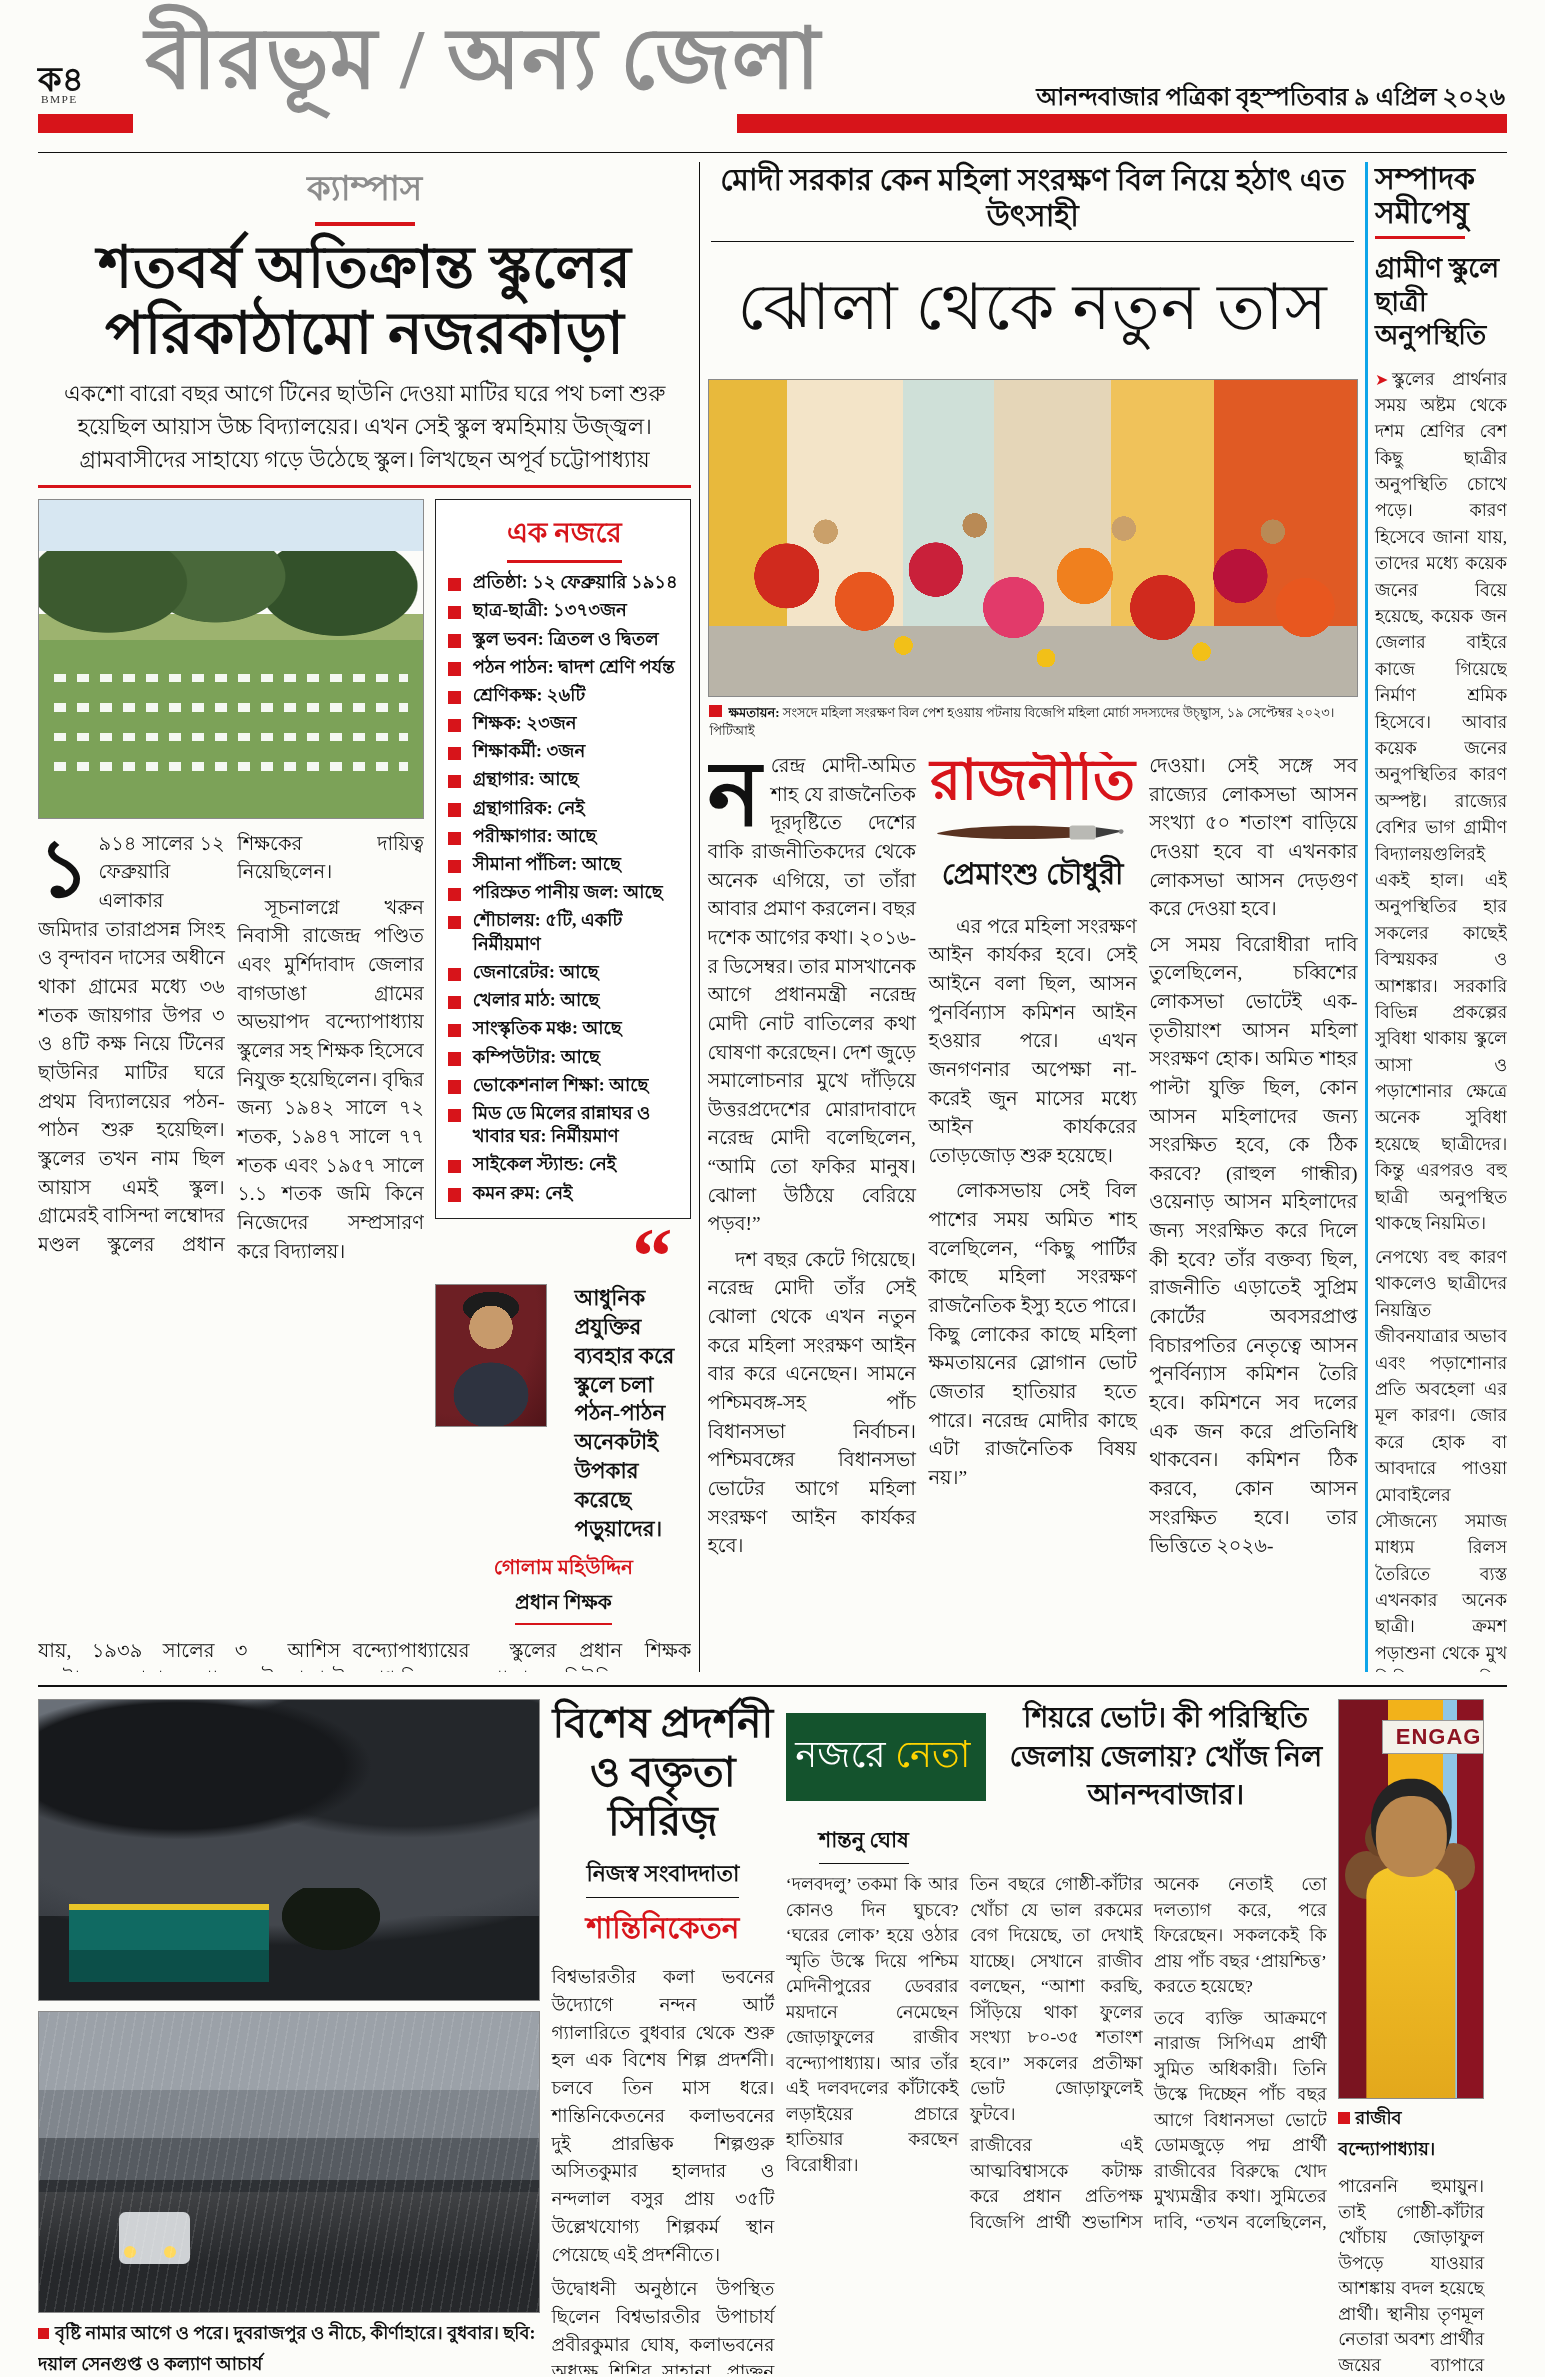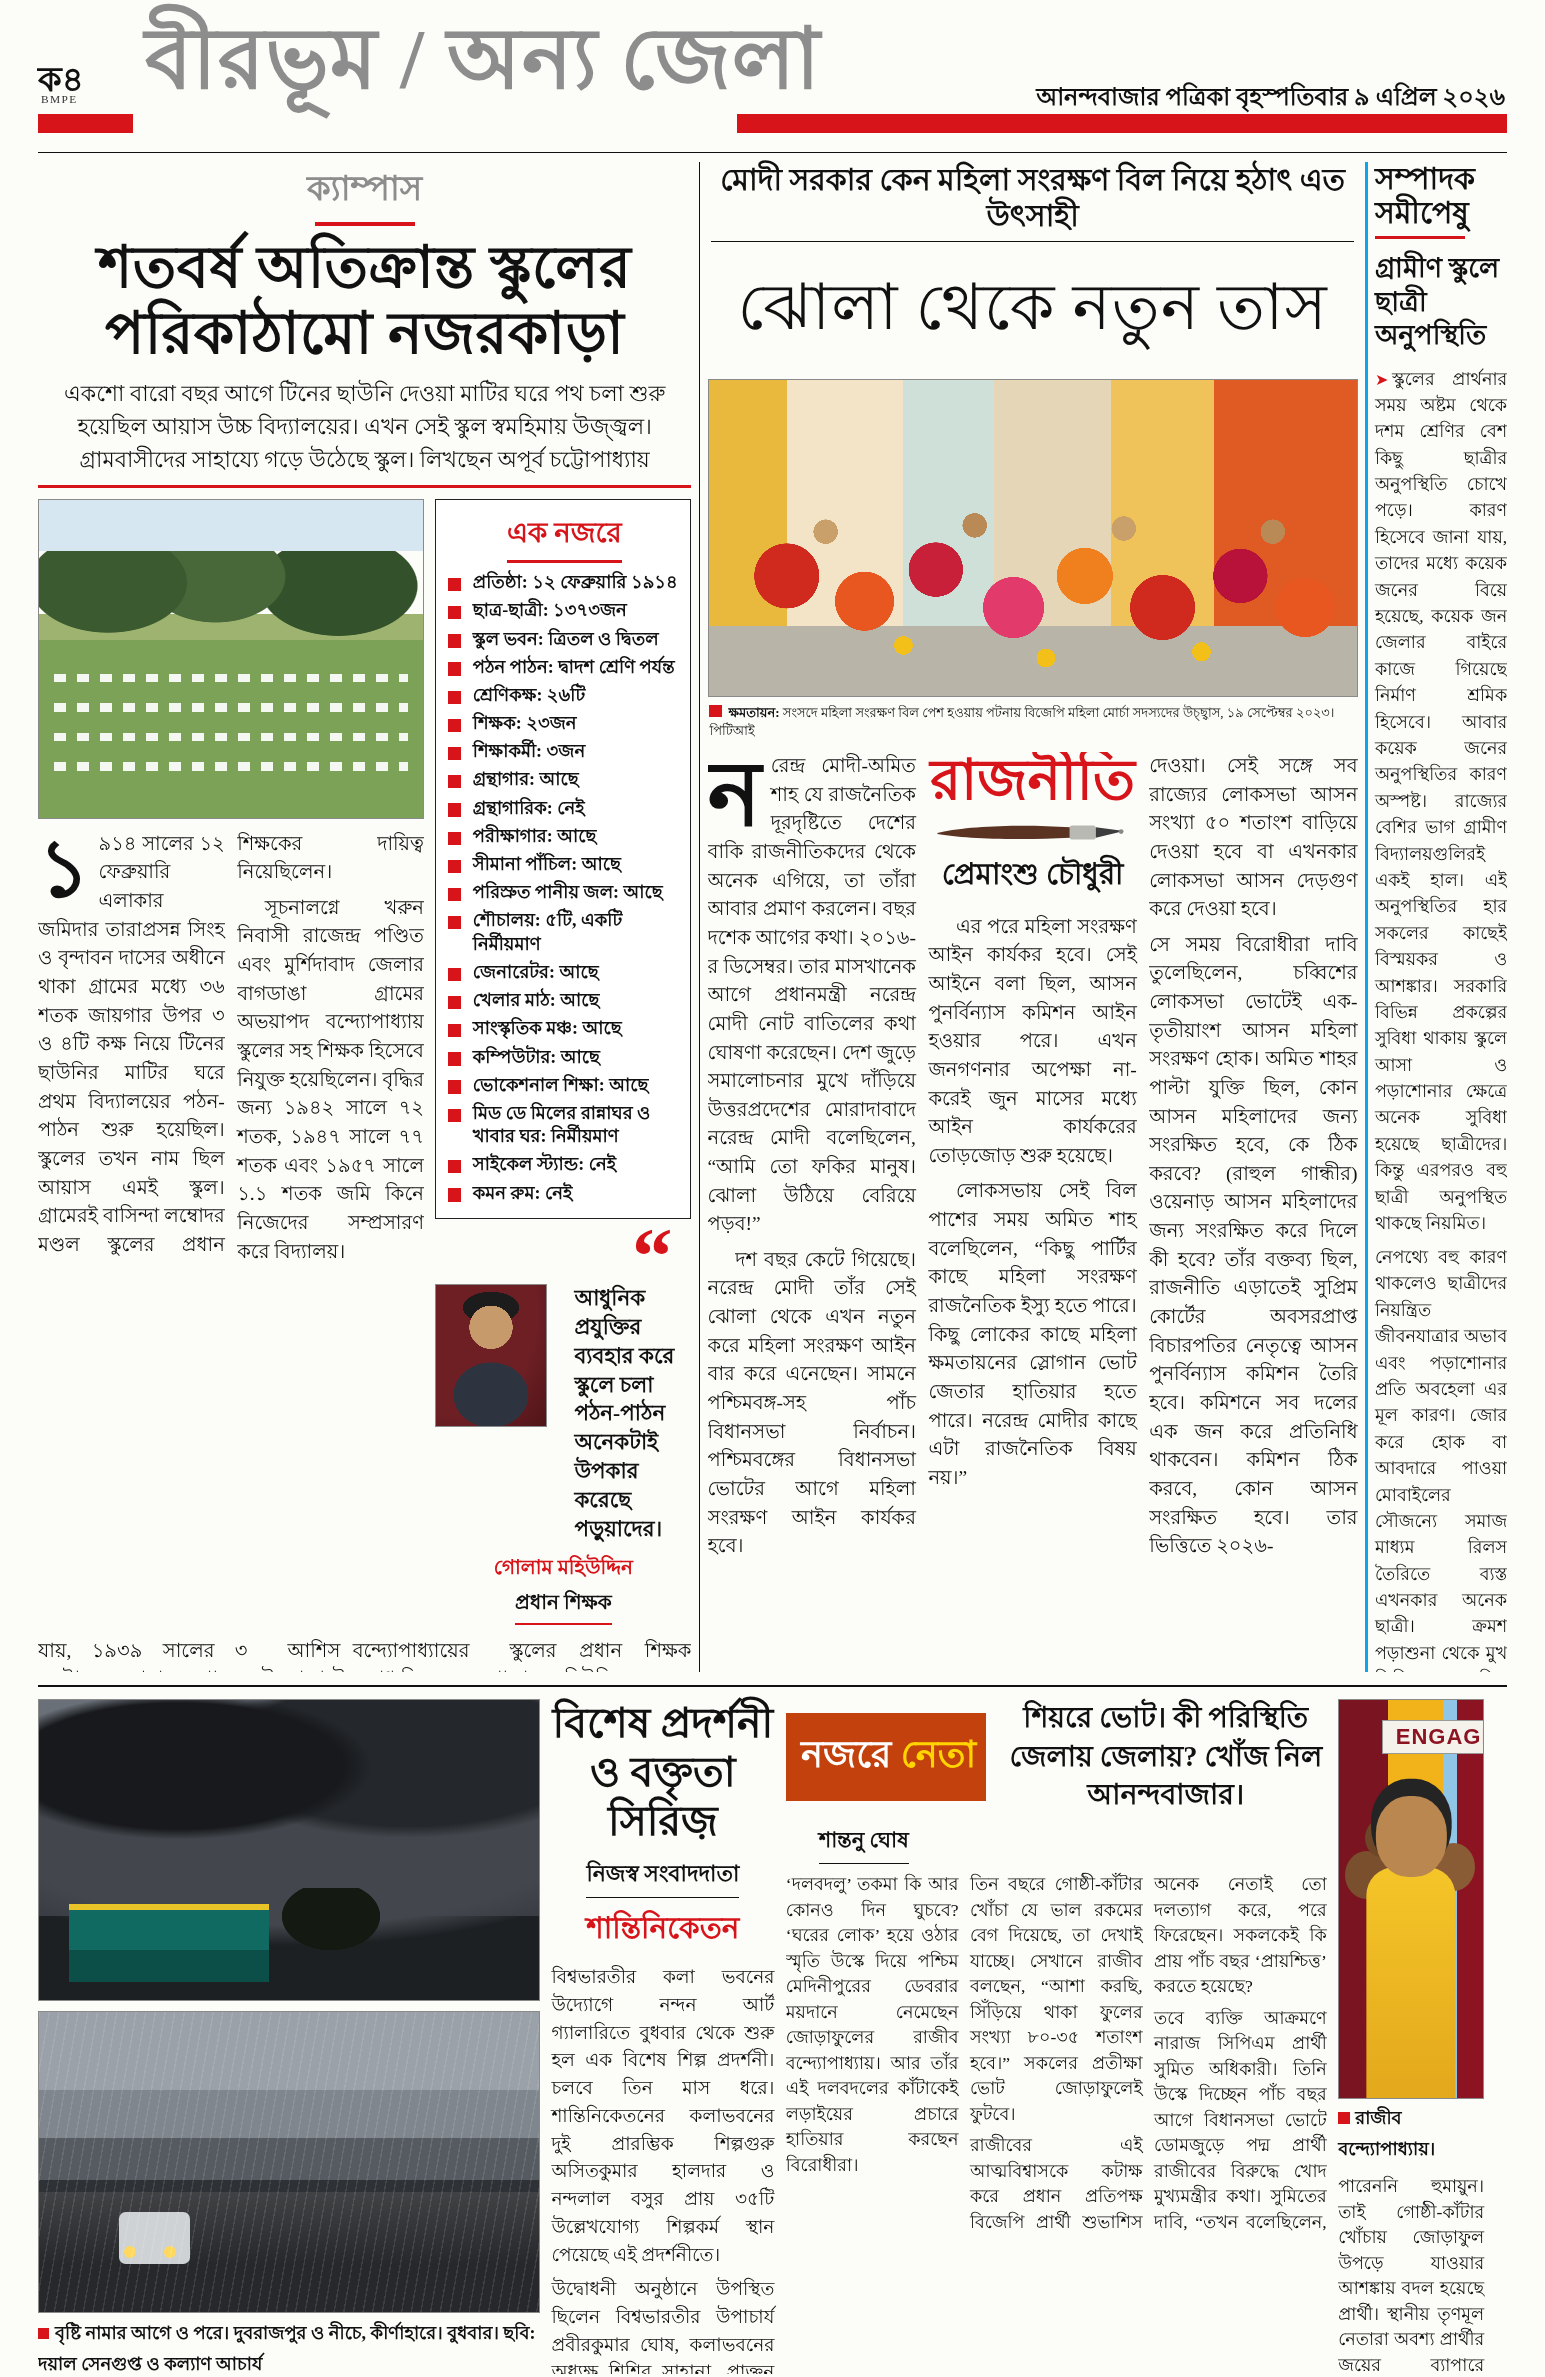--- a/index.html
+++ b/index.html
@@ -71,21 +71,21 @@
   
   .bottom{display:grid;grid-template-columns:502px 223px 541px 146px;column-gap:11.4px;
     border-top:2.4px solid #111;margin-top:12.4px;padding-top:12.4px;height:689px;overflow:hidden}
   .exh-headline{font-size:41px;font-weight:bold;text-align:center;line-height:1.2}
   .exh-byline{width:fit-content;margin:9.5px auto 6.7px auto;font-size:22px;font-weight:bold;
     border-bottom:1.4px solid #111;padding-bottom:3.8px}
   .exh-place{text-align:center;font-size:29.5px;font-weight:bold;color:#d7141a;margin-bottom:10.5px}
   .exh-body p{font-size:18.5px;line-height:1.5;text-align:justify;margin-bottom:6.7px}
   .leader-headline{font-size:49px;font-weight:bold;text-align:center;line-height:1.22;margin-bottom:13.3px}
   .leader-top{display:grid;grid-template-columns:200px 1fr;column-gap:19px;align-items:center;margin-bottom:9.5px}
-  .leader-badge{background:#c2410c;padding:12.4px 9.5px;text-align:right;font-size:37px;font-weight:bold;white-space:nowrap}
+  .leader-badge{background:#14532d;padding:12.4px 9.5px;text-align:left;font-size:37px;font-weight:normal;white-space:nowrap}
   .badge-w1{color:#fff}
   .badge-w2{color:#ffd400}
   .leader-standfirst{font-size:28.5px;font-weight:bold;line-height:1.35;text-align:center}
   .leader-byline{width:fit-content;margin:0 0 8.6px 33px;font-size:21px;font-weight:bold;
     border-bottom:1.9px solid #111;padding-bottom:3.8px}
   .leader-cols{display:grid;grid-template-columns:1fr 1fr 1fr;column-gap:11.4px;height:361px;overflow:hidden}
   .leader-cols p,.rajib-col p{font-size:17.6px;line-height:1.45;text-align:justify;margin-bottom:5.7px}
   .weather-caption{font-size:18px;font-weight:bold;margin-top:6.7px}
   .rajib-caption{font-size:18px;font-weight:bold;margin:4.8px 0 8.6px 0}
   

